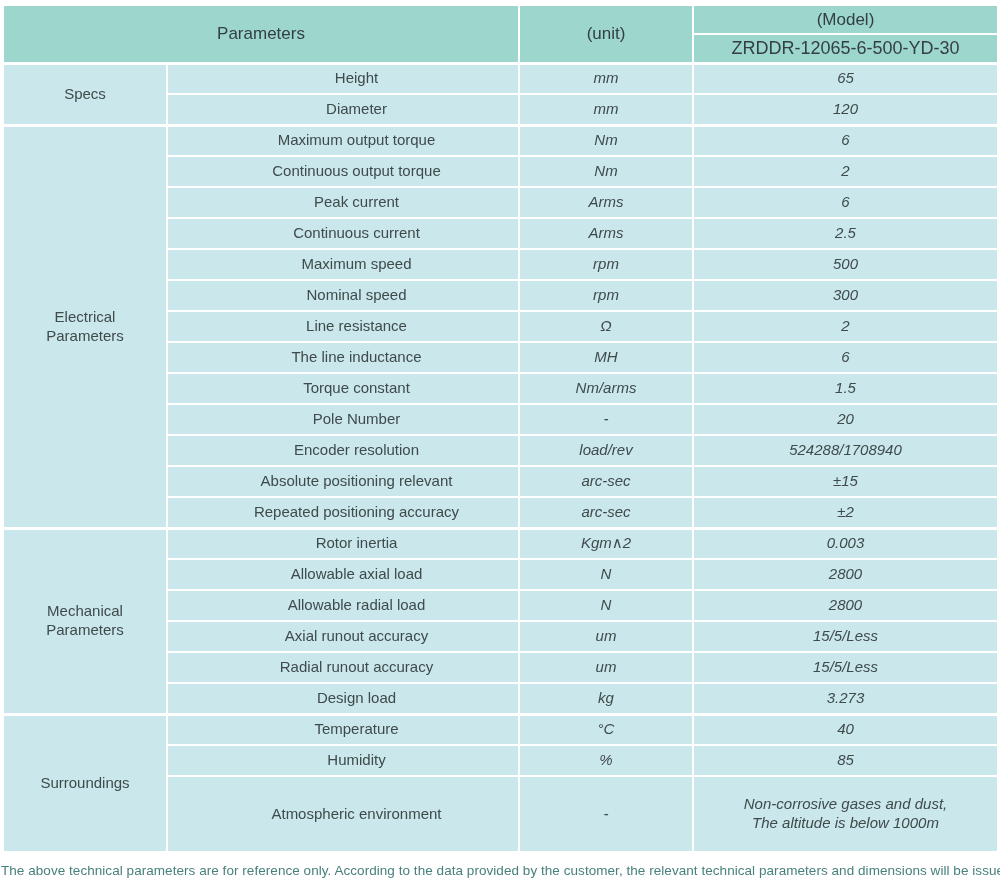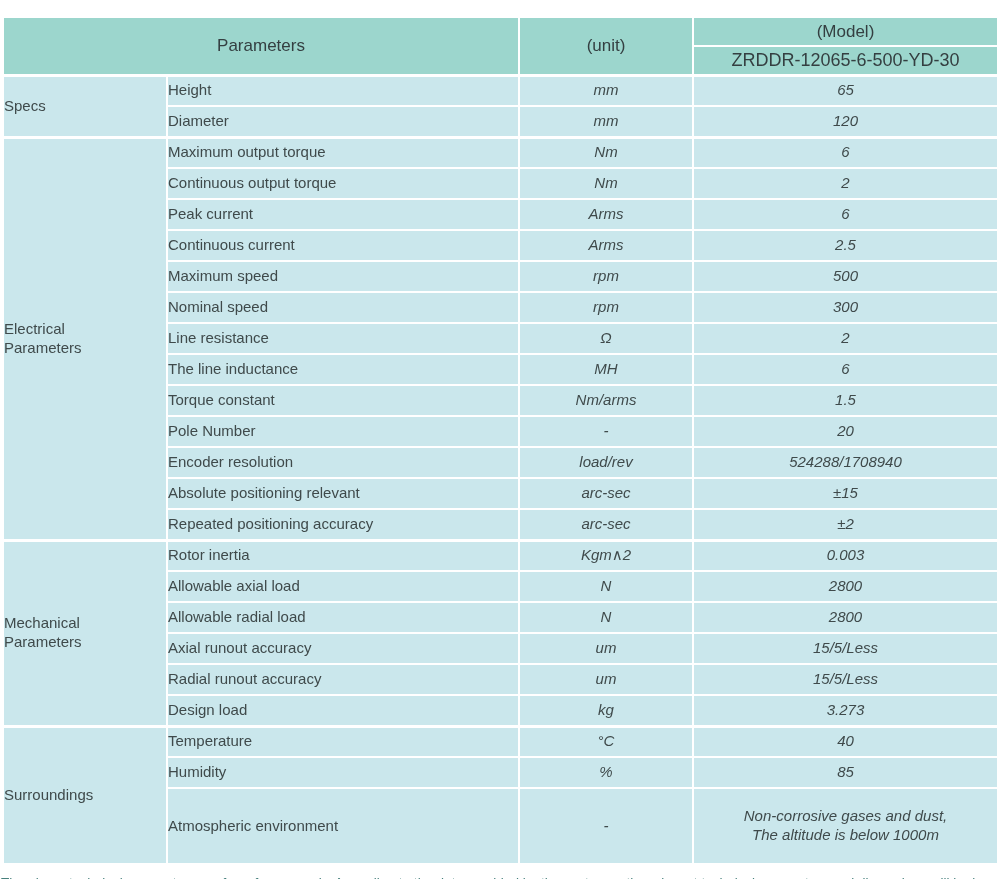--- a/index.html
+++ b/index.html
@@ -15,21 +15,21 @@
     margin: 0; padding: 0;
     background: #ffffff;
     width: 1000px; height: 879px;
     font-family: "Liberation Sans", "DejaVu Sans", sans-serif;
     overflow: hidden;
   }
   .spec-table {
     border-collapse: collapse;
     table-layout: fixed;
     width: 995px;
-    margin: 16px 3px 0 2px;
+    margin: 4px 3px 0 2px;
   }
   .spec-table th, .spec-table td {
     border: 2px solid var(--border);
     padding: 0;
     vertical-align: middle;
     white-space: pre-line;
     line-height: 1.25;
   }
   thead tr { height: 29px; }
   thead th {
@@ -40,22 +40,22 @@
     text-align: center;
   }
   thead th.model-value-cell { font-size: 18px; }
   tbody tr { height: 31px; }
   tbody tr.tall { height: 76px; }
   tbody td {
     background: var(--row-bg);
     color: var(--text);
     font-size: 15px;
   }
-  tbody td.section-cell { text-align: left; }
-  tbody td.name-cell { text-align: left; }
+  tbody td.section-cell { text-align: center; }
+  tbody td.name-cell { text-align: center; padding-left: 27px; }
   tbody td.center { text-align: center; font-style: italic; }
   tbody tr.section-first td { border-top: 3px solid var(--border); }
   .footer-note {
     margin: 10px 0 0 0;
     padding: 0 1px;
     font-size: 13.5px;
     letter-spacing: 0.05px;
     color: var(--footer-text);
     white-space: nowrap;
     overflow: hidden;

